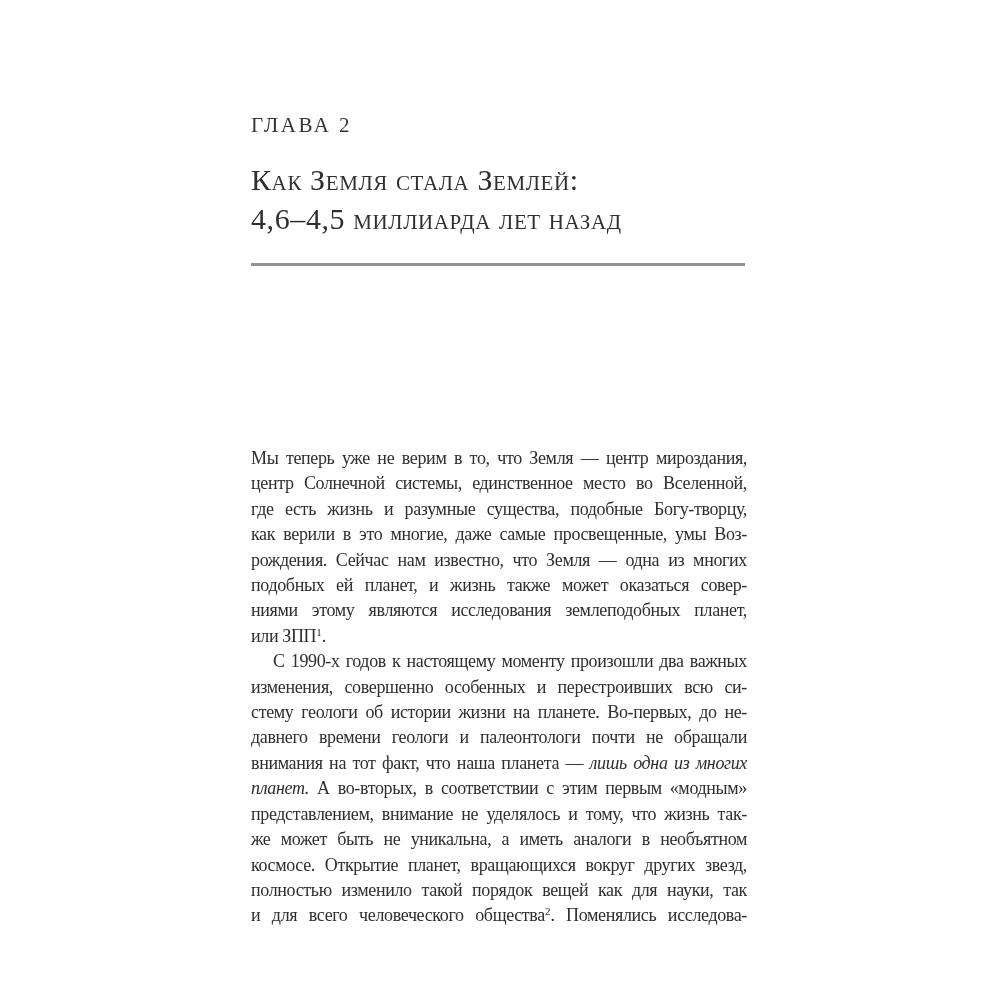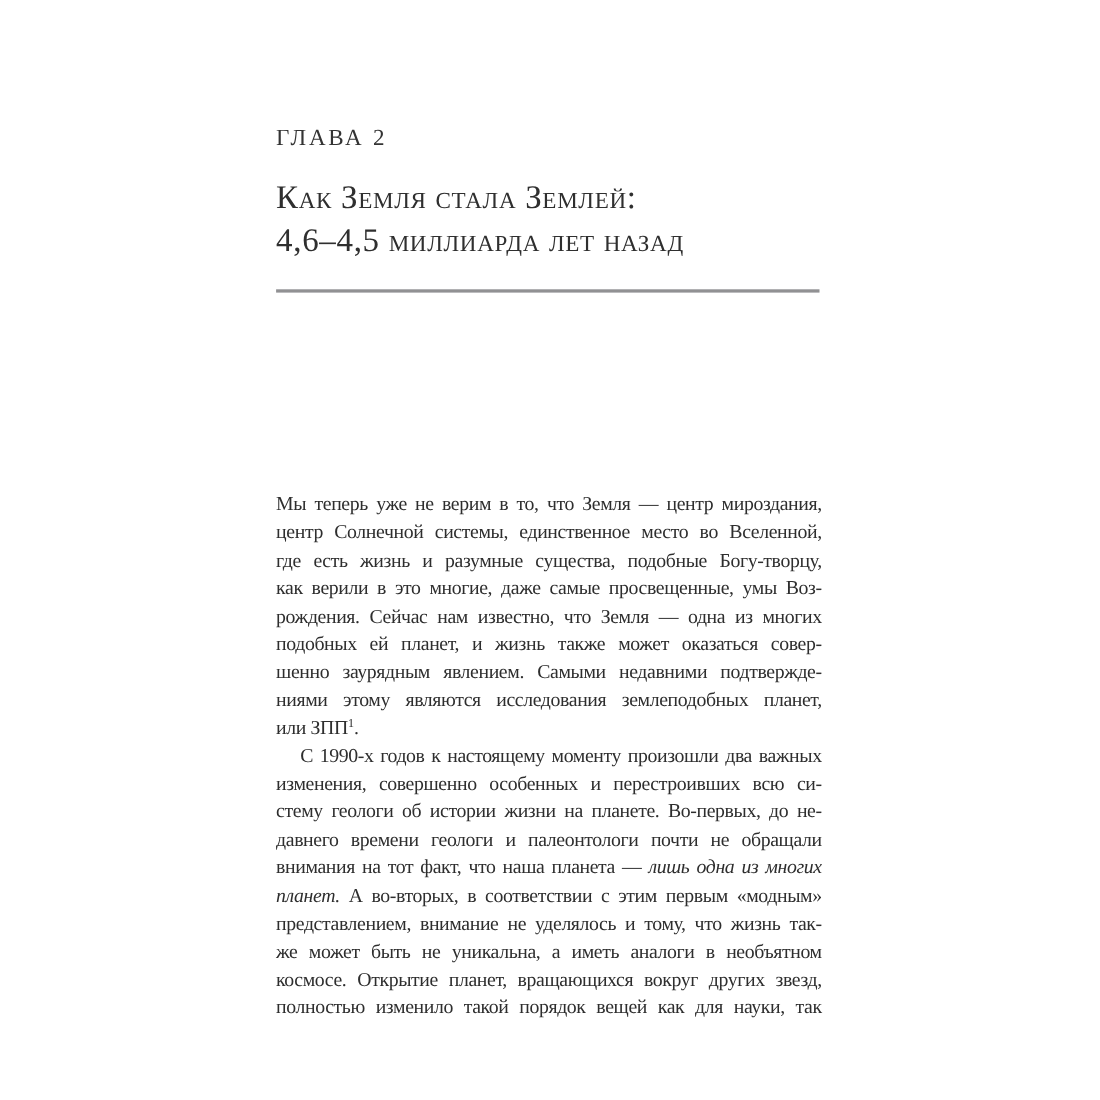--- a/index.html
+++ b/index.html
@@ -87,31 +87,31 @@
     </h1>
     <div class="divider" style="background: rgb(145, 145, 147);"></div>
     <div class="body-text" style="color: rgb(46, 46, 46);">
         <div class="paragraph">
           <div class="line"><span>Мы теперь уже не верим в то, что Земля — центр мироздания,</span></div>
           <div class="line"><span>центр Солнечной системы, единственное место во Вселенной,</span></div>
           <div class="line"><span>где есть жизнь и разумные существа, подобные Богу-творцу,</span></div>
           <div class="line"><span>как верили в это многие, даже самые просвещенные, умы Воз-</span></div>
           <div class="line"><span>рождения. Сейчас нам известно, что Земля — одна из многих</span></div>
           <div class="line"><span>подобных ей планет, и жизнь также может оказаться совер-</span></div>
-          <div class="line"><span>шенно заурядным явлением. Самыми недавними подтвержде-</span></div>
           <div class="line"><span>ниями этому являются исследования землеподобных планет,</span></div>
           <div class="line last"><span>или ЗПП</span><sup class="sup">1</sup><span>.</span></div>
         </div>
         <div class="paragraph">
           <div class="line indent"><span>С 1990-х годов к настоящему моменту произошли два важных</span></div>
           <div class="line"><span>изменения, совершенно особенных и перестроивших всю си-</span></div>
           <div class="line"><span>стему геологи об истории жизни на планете. Во-первых, до не-</span></div>
           <div class="line"><span>давнего времени геологи и палеонтологи почти не обращали</span></div>
           <div class="line"><span>внимания на тот факт, что наша планета — </span><i>лишь одна из многих</i></div>
           <div class="line"><i>планет.</i><span> А во-вторых, в соответствии с этим первым «модным»</span></div>
           <div class="line"><span>представлением, внимание не уделялось и тому, что жизнь так-</span></div>
           <div class="line"><span>же может быть не уникальна, а иметь аналоги в необъятном</span></div>
           <div class="line"><span>космосе. Открытие планет, вращающихся вокруг других звезд,</span></div>
           <div class="line"><span>полностью изменило такой порядок вещей как для науки, так</span></div>
+          <div class="line"><span>и для всего человеческого общества</span><sup class="sup">2</sup><span>. Поменялись исследова-</span></div>
         </div>
       </div>
   </div>
 </div>
 
 </body></html>

